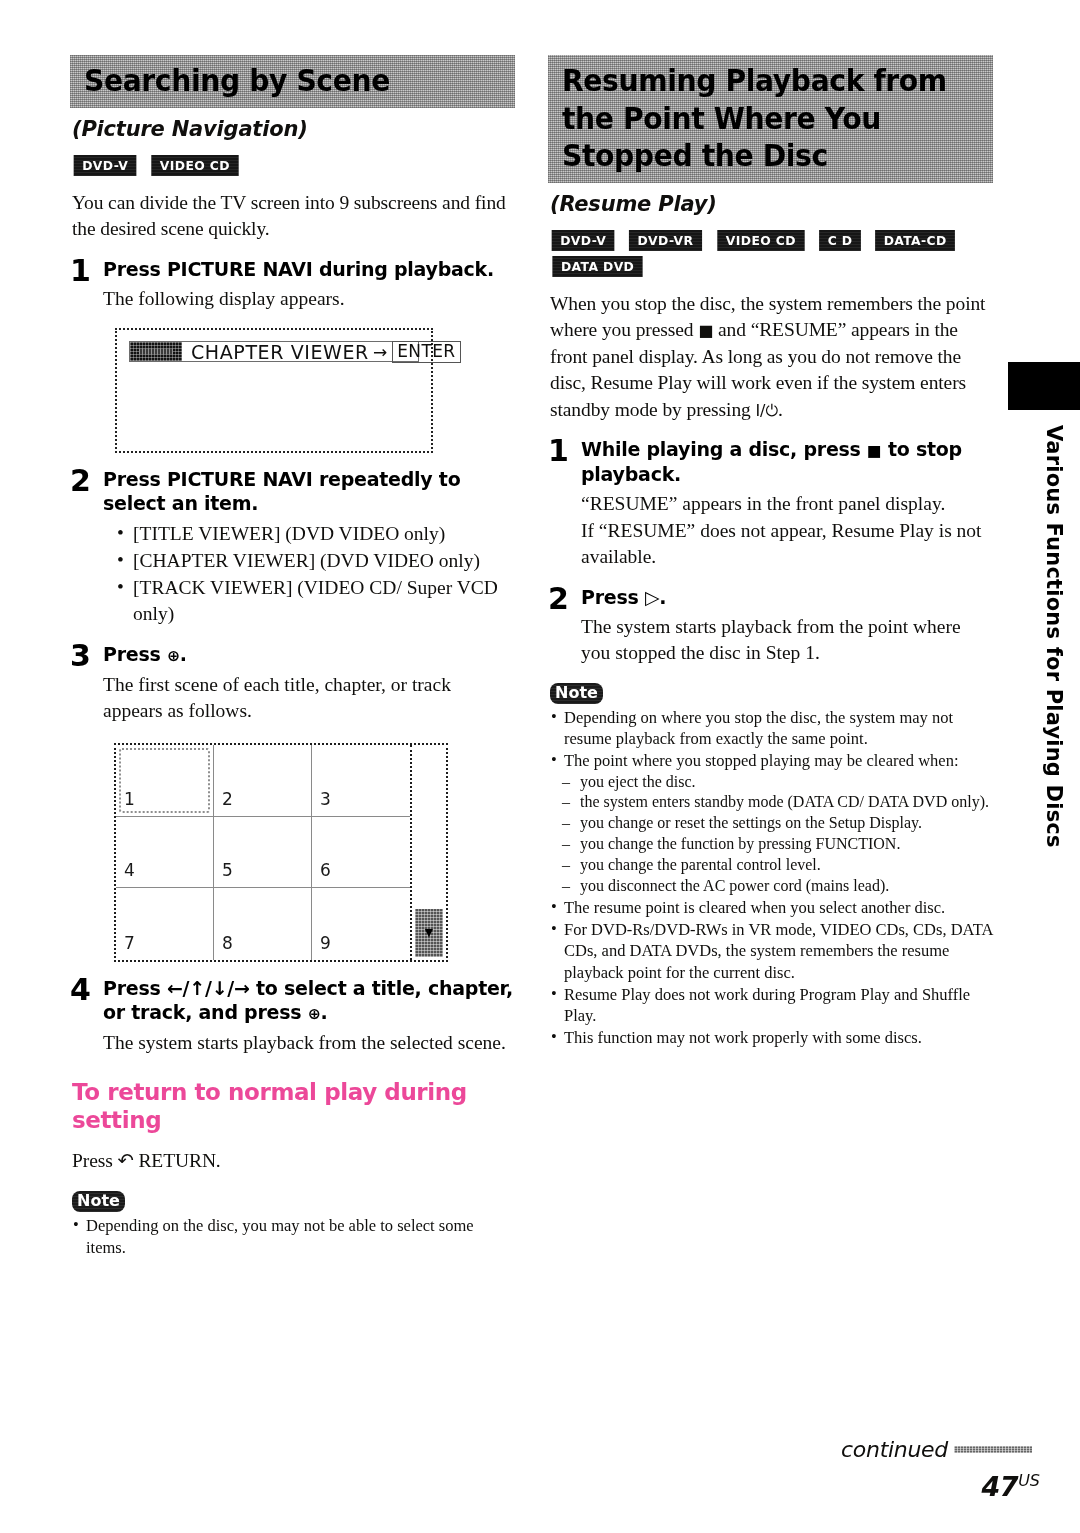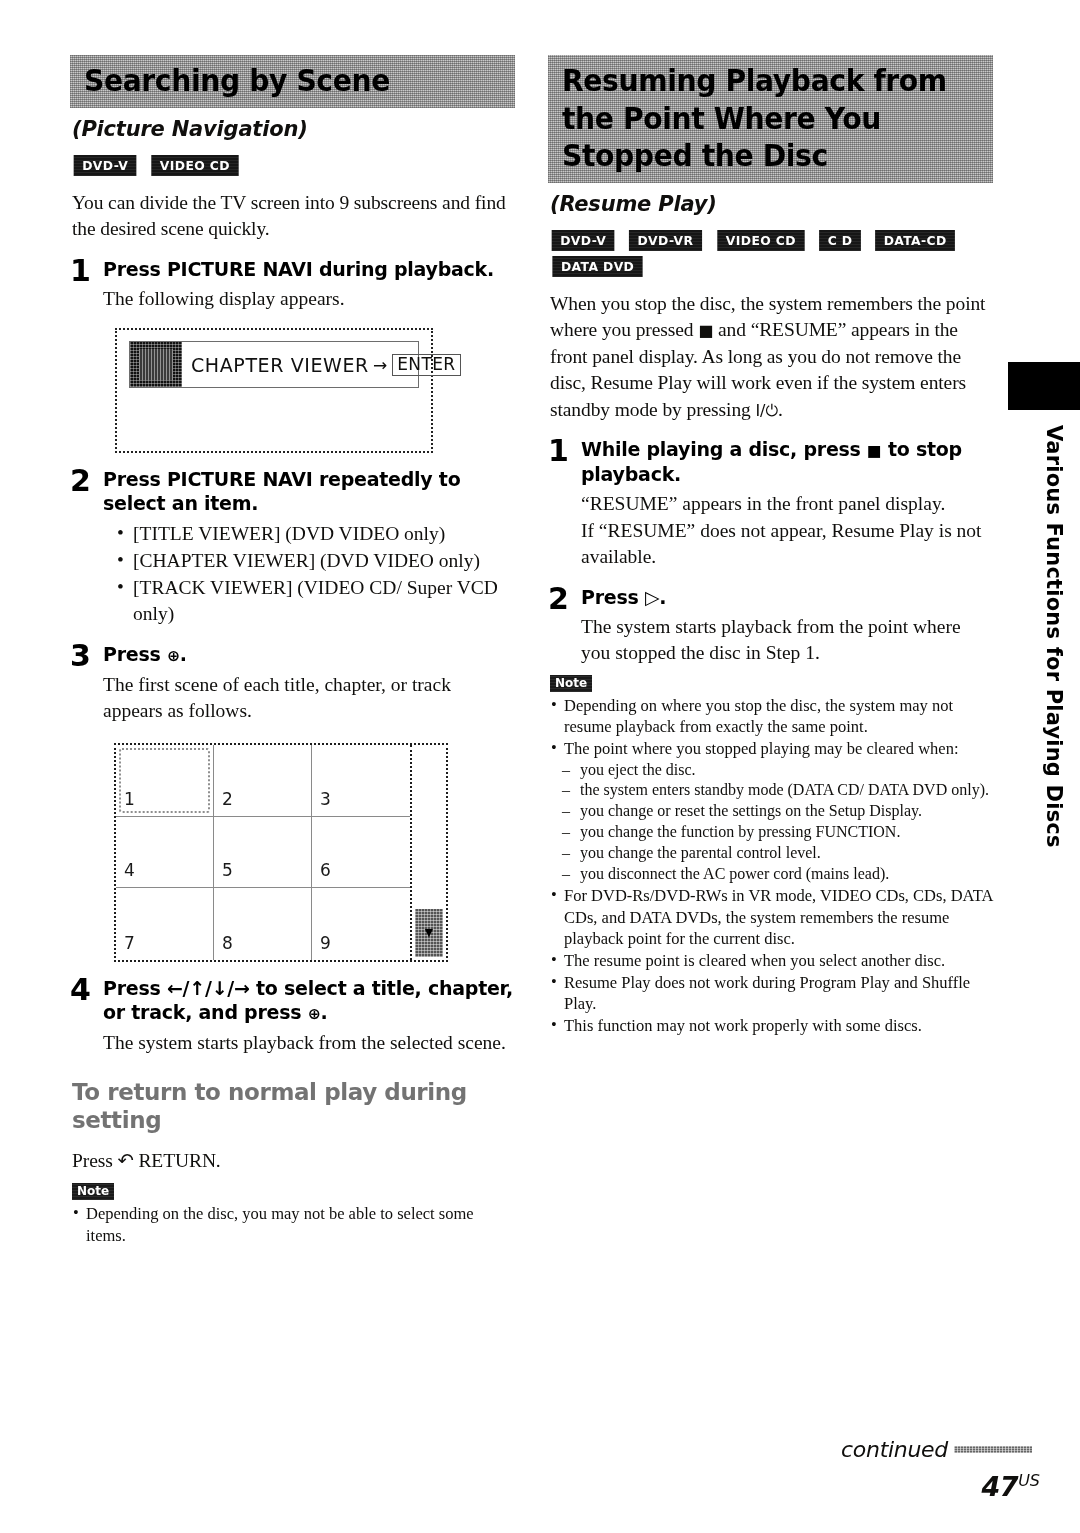--- a/index.html
+++ b/index.html
@@ -141,36 +141,37 @@
   }
 
   
   .subhead {
     font-family: "DejaVu Sans", sans-serif;
     font-weight: bold;
     font-size: 23px;
     line-height: 1.22;
     letter-spacing: -0.4px;
     margin: 22px 0 0 2px;
-    color: #737373;
+    color: #ec4899;
   }
 
   
   .note-tag {
     display: inline-block;
     background: #1a1a1a;
     background-image:
       repeating-linear-gradient(0deg, rgba(255,255,255,.08) 0 1px, rgba(0,0,0,0) 1px 3px);
     color: #fff;
     font-family: "DejaVu Sans", sans-serif;
     font-weight: bold;
-    font-size: 12px;
+    font-size: 16px;
     padding: 2px 5px 3px 5px;
     line-height: 1;
-    margin: 8px 0 3px 2px;
+    margin: 16px 0 3px 2px;
+    border-radius: 8px;
   }
   ul.note {
     list-style: none;
     margin: 0 0 0 2px;
     padding: 0;
     font-size: 16.5px;
     line-height: 1.31;
   }
   ul.note > li {
     position: relative;
@@ -209,21 +210,21 @@
     border: 2px dotted #222;
     box-sizing: border-box;
     position: relative;
     background: #fff;
   }
   .osd-bar {
     position: absolute;
     left: 12px;
     top: 11px;
     right: 12px;
-    height: 47px;
+    height: 21px;
     border: 1px solid #6d6d6d;
     box-sizing: border-box;
     display: flex;
     align-items: center;
     background: #fff;
   }
   .osd-thumb {
     width: 52px;
     height: 100%;
     background: #111;
@@ -576,22 +577,22 @@
     </ul>
     <ul class="dashes">
       <li>you eject the disc.</li>
       <li>the system enters standby mode (DATA CD/ DATA DVD only).</li>
       <li>you change or reset the settings on the Setup Display.</li>
       <li>you change the function by pressing FUNCTION.</li>
       <li>you change the parental control level.</li>
       <li>you disconnect the AC power cord (mains lead).</li>
     </ul>
     <ul class="note">
+      <li>The resume point is cleared when you select another disc.</li>
       <li>For DVD-Rs/DVD-RWs in VR mode, VIDEO CDs, CDs, DATA CDs, and DATA DVDs, the system remembers the resume playback point for the current disc.</li>
-      <li>The resume point is cleared when you select another disc.</li>
       <li>Resume Play does not work during Program Play and Shuffle Play.</li>
       <li>This function may not work properly with some discs.</li>
     </ul>
 
   </div>
 
   <div class="side-tab-mark"></div>
   <div class="side-tab-text">Various Functions for Playing Discs</div>
 
   <div class="footer-continued">

